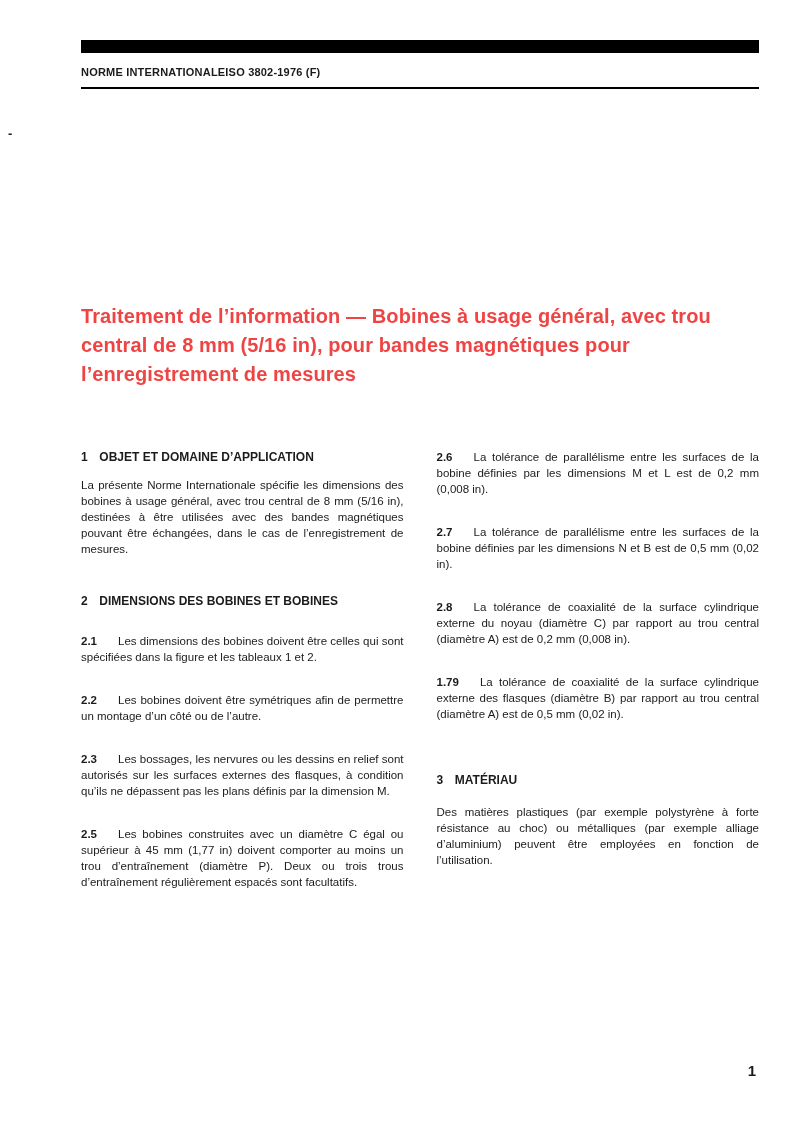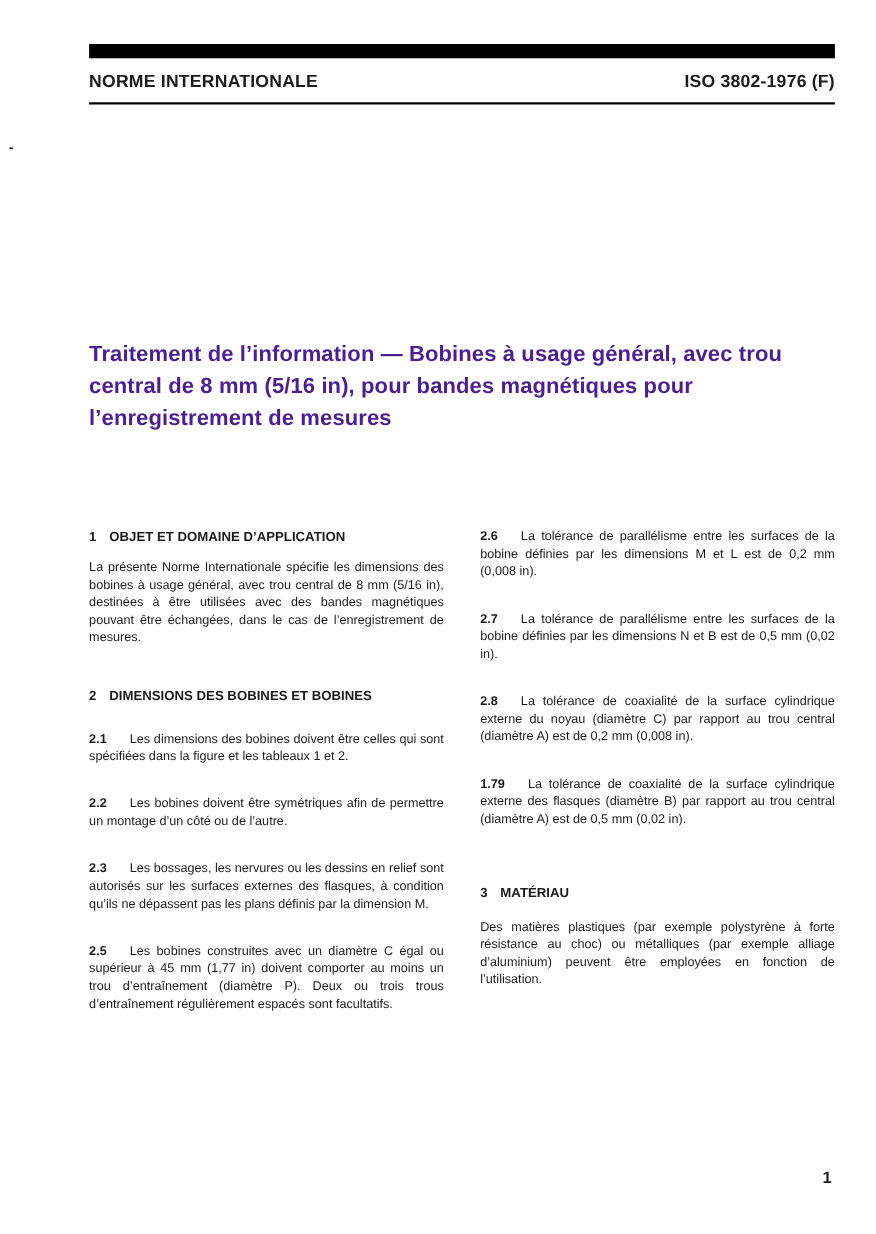--- a/index.html
+++ b/index.html
@@ -27,45 +27,44 @@
     right: 37px;
     top: 0;
   }
   .top-bar {
     margin-top: 40px;
     height: 13px;
     background: #000000;
   }
   .header {
     display: flex;
-    justify-content: space-between;
     align-items: baseline;
     margin-top: 13px;
-    font-size: 16px;
+    font-size: 11px;
     font-weight: bold;
     letter-spacing: 0.2px;
   }
   .header-rule {
     margin-top: 9px;
     height: 2px;
     background: #000000;
   }
   .doc-title {
     margin-top: 213px;
     font-size: 20px;
     line-height: 29px;
     font-weight: bold;
     letter-spacing: 0.1px;
-    color: #4c1d95;
+    color: #ef4444;
   }
   .columns {
     display: grid;
     grid-template-columns: 1fr 1fr;
     column-gap: 33px;
-    margin-top: 85px;
+    margin-top: 60px;
     font-size: 11.5px;
     line-height: 16px;
     text-align: justify;
   }
   .sec-heading {
     font-size: 12px;
     font-weight: bold;
     text-align: left;
     margin-bottom: 12px;
   }

